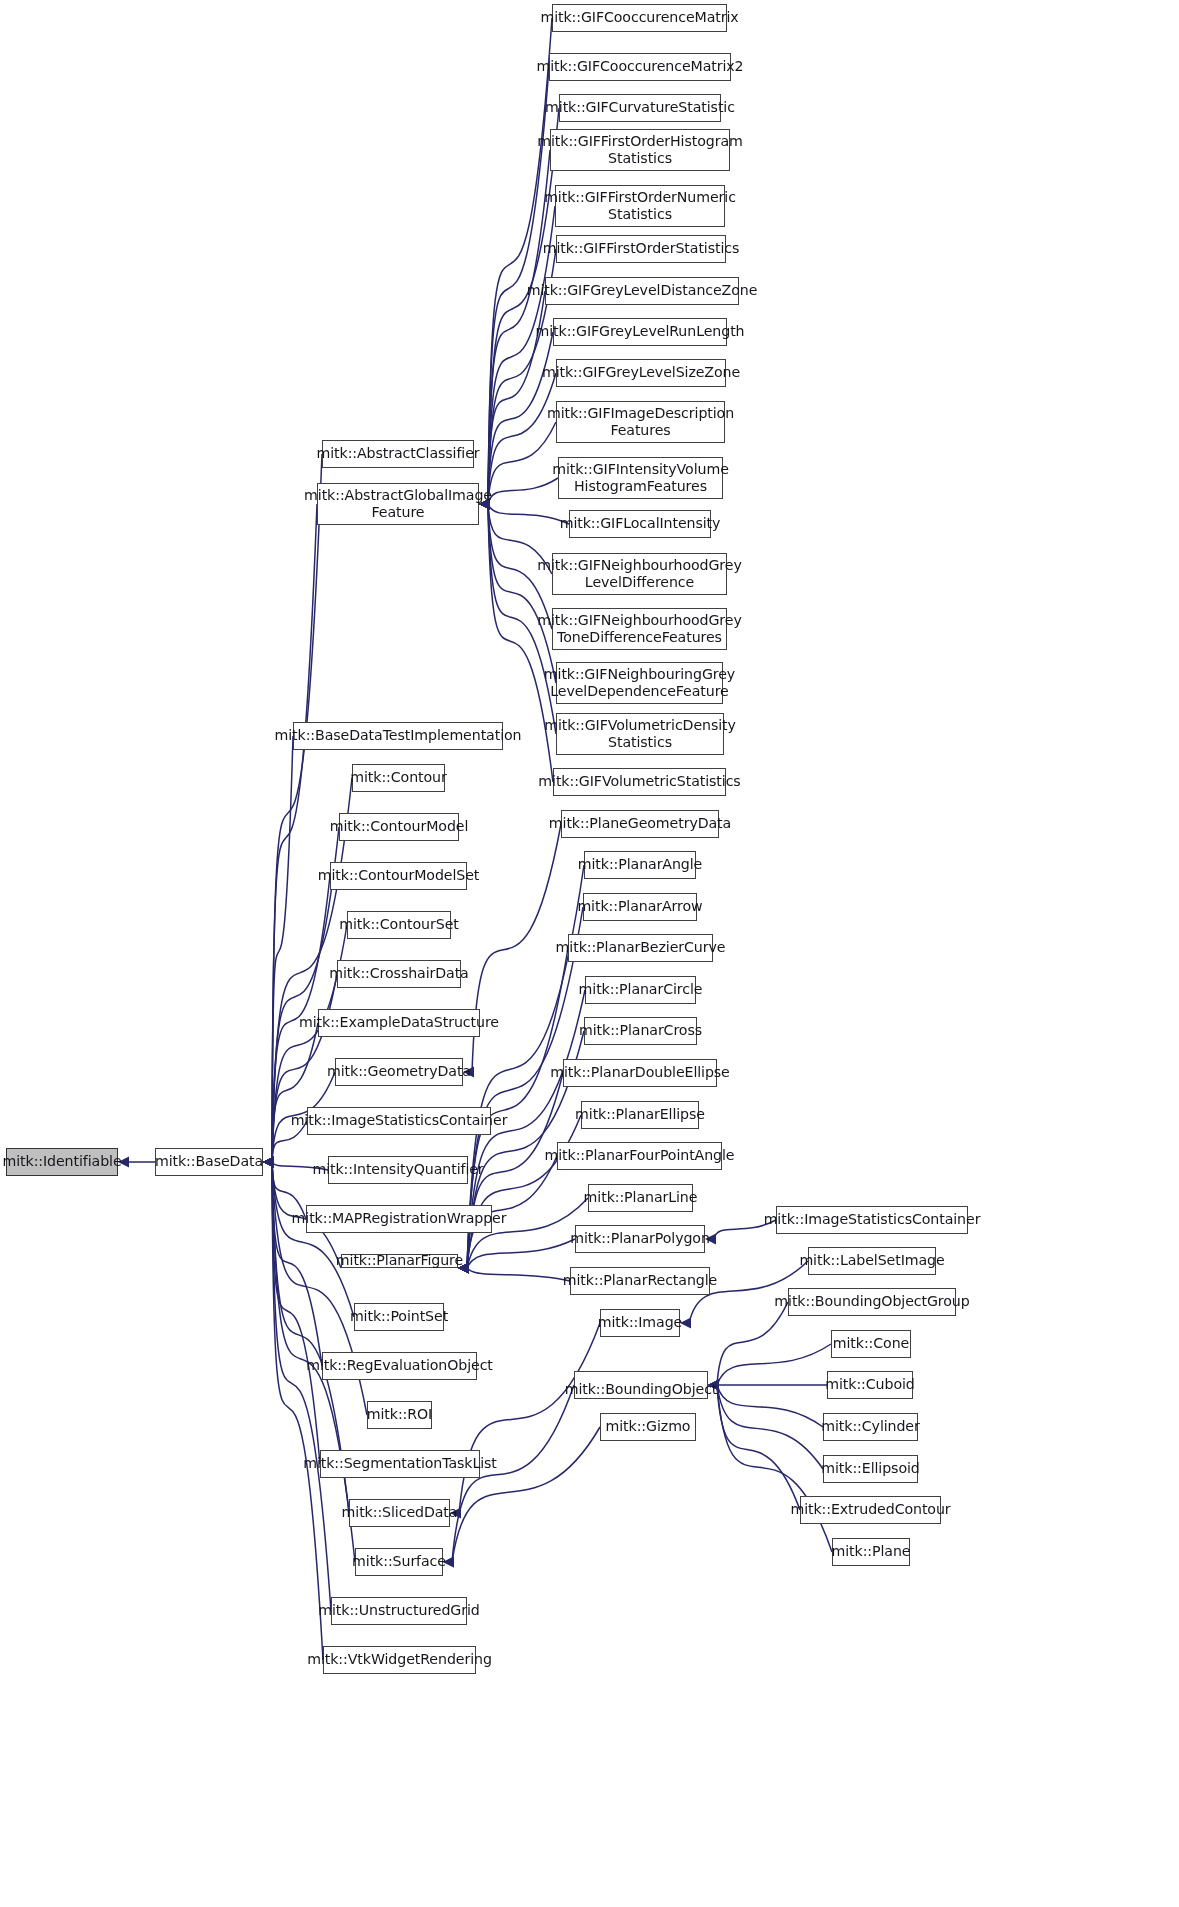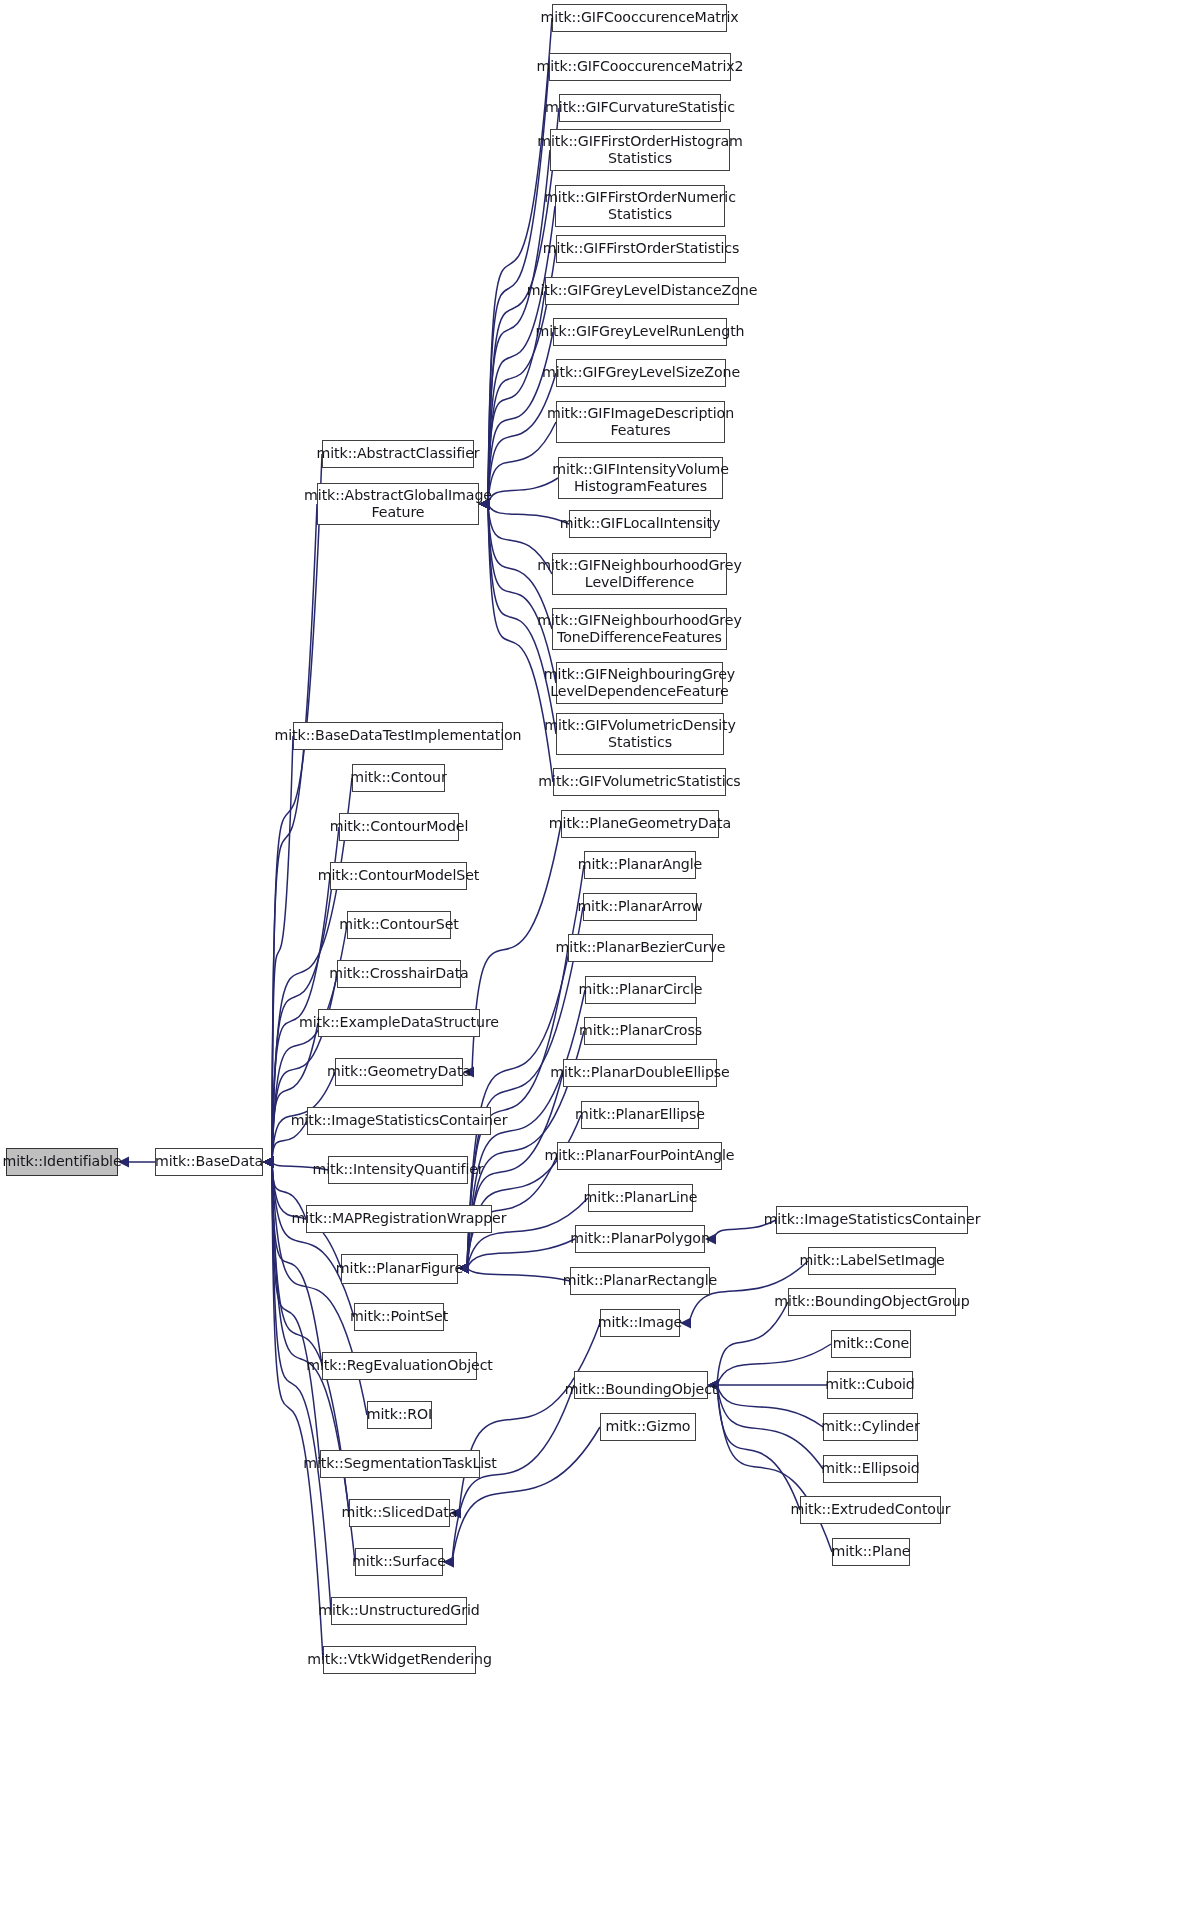--- a/index.html
+++ b/index.html
@@ -184,21 +184,21 @@
       <div class="node" style="left: 352px; top: 764px; width: 93px; height: 28px;"><span>mitk::Contour</span></div>
       <div class="node" style="left: 339px; top: 813px; width: 120px; height: 28px;"><span>mitk::ContourModel</span></div>
       <div class="node" style="left: 330px; top: 862px; width: 137px; height: 28px;"><span>mitk::ContourModelSet</span></div>
       <div class="node" style="left: 347px; top: 911px; width: 104px; height: 28px;"><span>mitk::ContourSet</span></div>
       <div class="node" style="left: 337px; top: 960px; width: 124px; height: 28px;"><span>mitk::CrosshairData</span></div>
       <div class="node" style="left: 318px; top: 1009px; width: 162px; height: 28px;"><span>mitk::ExampleDataStructure</span></div>
       <div class="node" style="left: 335px; top: 1058px; width: 128px; height: 28px;"><span>mitk::GeometryData</span></div>
       <div class="node" style="left: 307px; top: 1107px; width: 184px; height: 28px;"><span>mitk::ImageStatisticsContainer</span></div>
       <div class="node" style="left: 328px; top: 1156px; width: 140px; height: 28px;"><span>mitk::IntensityQuantifier</span></div>
       <div class="node" style="left: 306px; top: 1205px; width: 186px; height: 28px; text-align: center;"><span>mitk::MAPRegistrationWrapper</span></div>
-      <div class="node" style="left: 341px; top: 1254px; width: 117px; height: 30px;"><span>mitk::PlanarFigure</span></div>
+      <div class="node" style="left: 341px; top: 1254px; width: 117px; height: 14px;"><span>mitk::PlanarFigure</span></div>
       <div class="node" style="left: 354px; top: 1303px; width: 90px; height: 28px;"><span>mitk::PointSet</span></div>
       <div class="node" style="left: 322px; top: 1352px; width: 155px; height: 28px;"><span>mitk::RegEvaluationObject</span></div>
       <div class="node" style="left: 367px; top: 1401px; width: 65px; height: 28px;"><span>mitk::ROI</span></div>
       <div class="node" style="left: 320px; top: 1450px; width: 160px; height: 28px;"><span>mitk::SegmentationTaskList</span></div>
       <div class="node" style="left: 349px; top: 1499px; width: 101px; height: 28px;"><span>mitk::SlicedData</span></div>
       <div class="node" style="left: 355px; top: 1548px; width: 88px; height: 28px;"><span>mitk::Surface</span></div>
       <div class="node" style="left: 331px; top: 1597px; width: 136px; height: 28px;"><span>mitk::UnstructuredGrid</span></div>
       <div class="node" style="left: 323px; top: 1646px; width: 153px; height: 28px;"><span>mitk::VtkWidgetRendering</span></div>
       <div class="node" style="left: 552px; top: 4px; width: 175px; height: 28px;"><span>mitk::GIFCooccurenceMatrix</span></div>
       <div class="node" style="left: 549px; top: 53px; width: 182px; height: 28px;"><span>mitk::GIFCooccurenceMatrix2</span></div>

